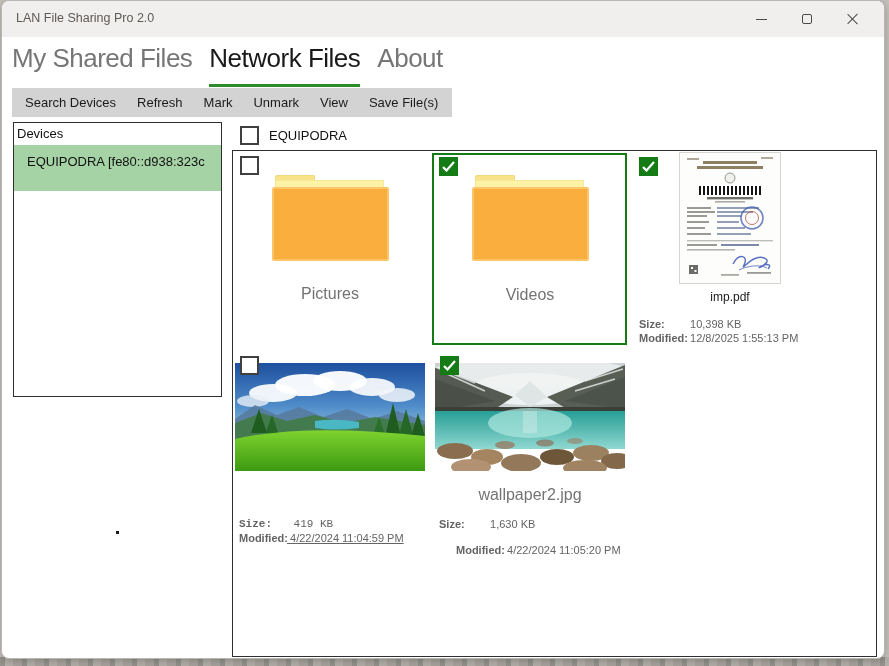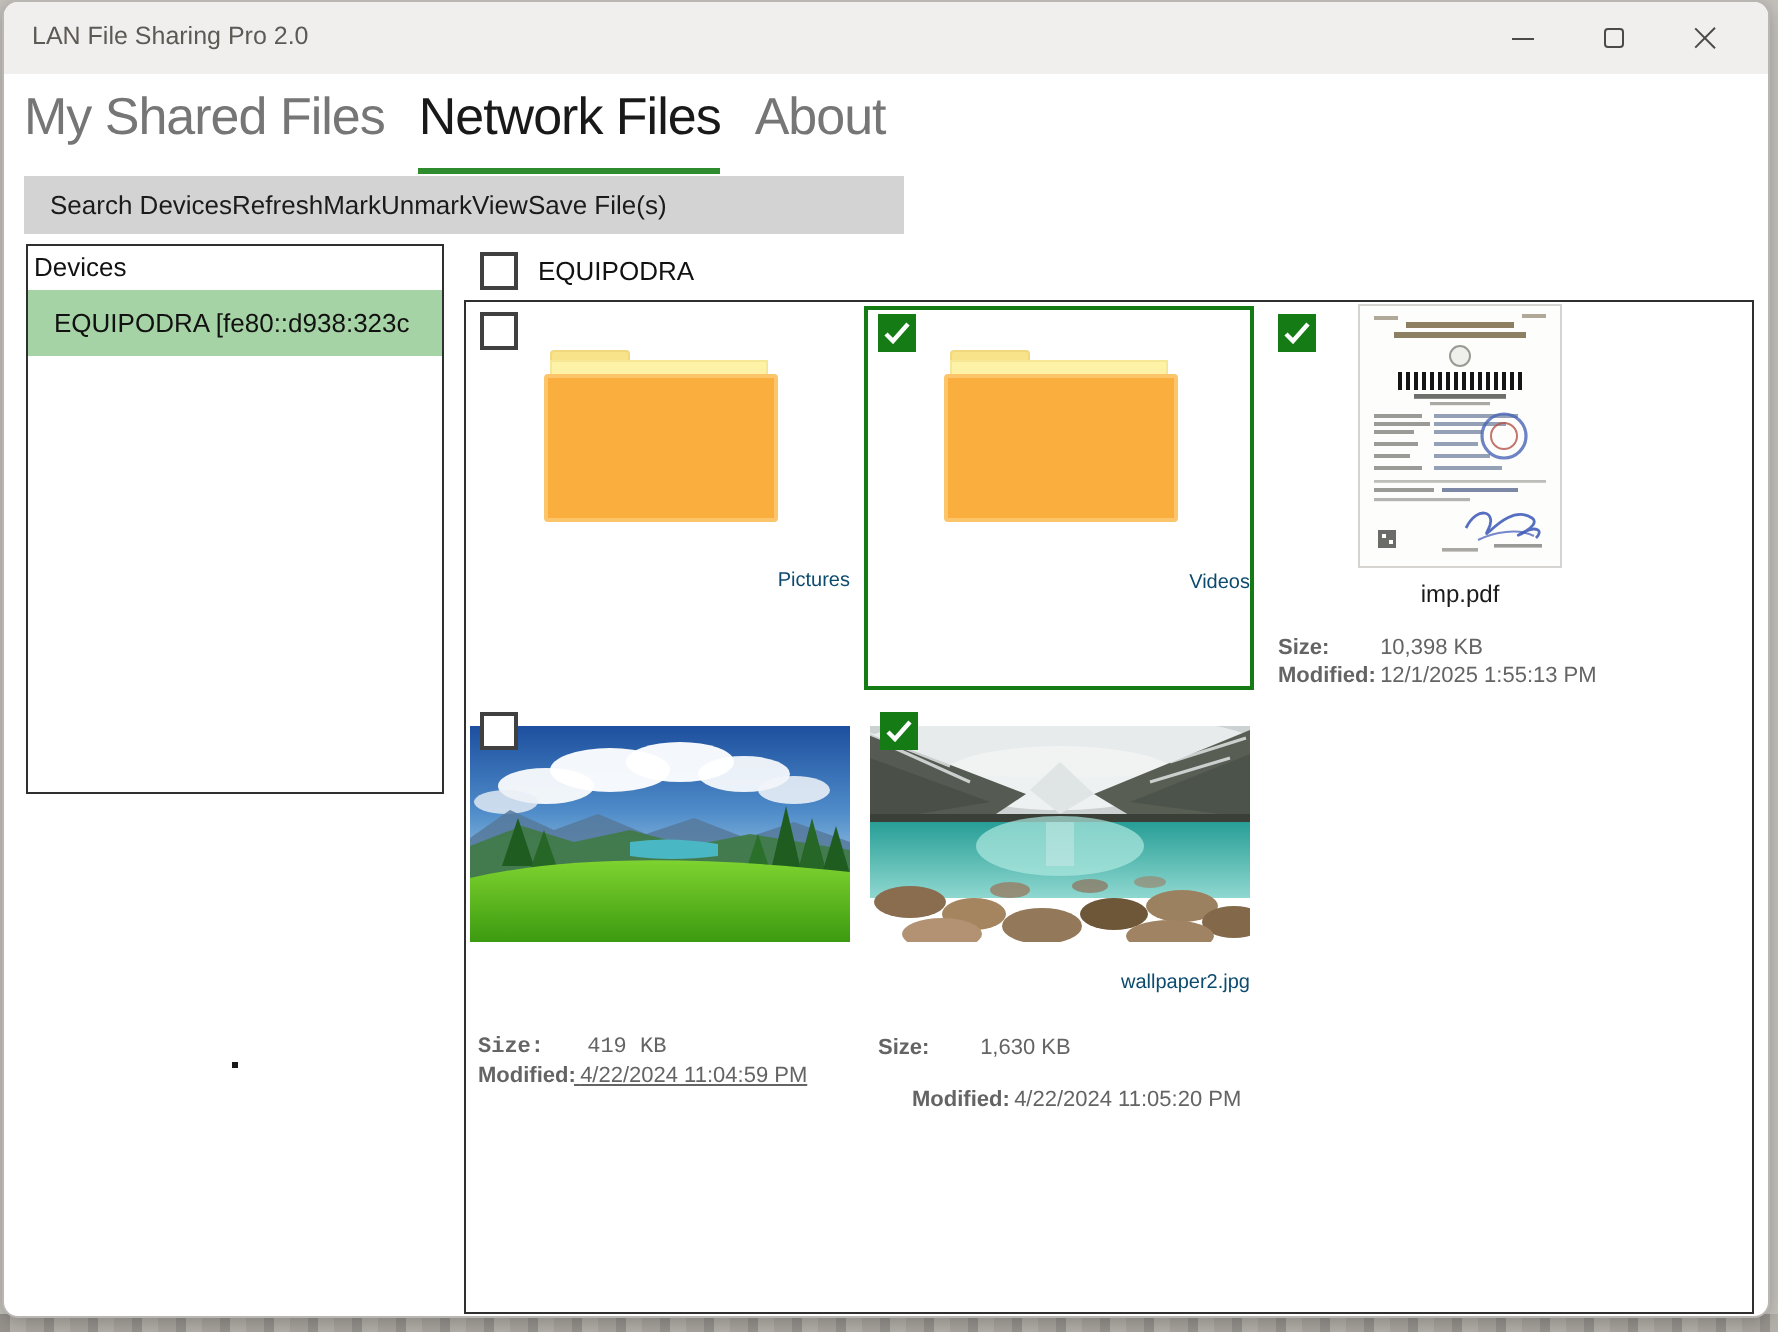--- a/index.html
+++ b/index.html
@@ -25,28 +25,28 @@
   .ico-close::before { transform:rotate(45deg); }
   .ico-close::after { transform:rotate(-45deg); }
 
   
   .tabs { display:flex; gap:17px; padding:6px 0 0 10px; height:50px; background:#fff; }
   .tab { font-size:26px; font-weight:300; color:#767676; padding-bottom:5px; letter-spacing:-0.5px; }
   .tab.active { color:#191919; border-bottom:3px solid #2e8b2e; }
 
   
   .toolbar { position:absolute; left:10px; top:87px; width:440px; height:29px;
-    background:#d3d3d3; display:flex; align-items:center; padding-left:13px; }
+    background:#d3d3d3; display:flex; align-items:center; gap:21px; padding-left:13px; }
   .tool-item { font-size:13px; color:#1b1b1b; white-space:nowrap; }
 
   
   .devices { position:absolute; left:11px; top:121px; width:209px; height:275px;
     border:1px solid #2f2f2f; background:#fff; }
   .devices-header { font-size:13px; color:#111; padding:3px 0 0 3px; height:20px; }
-  .device-row { margin-top:2px; height:33px; line-height:33px; background:#a5d3a5;
+  .device-row { margin-top:2px; height:46px; line-height:33px; background:#a5d3a5;
     font-size:13px; color:#111; padding-left:13px; white-space:nowrap; overflow:hidden; }
 
   
   .files-header-chk { position:absolute; left:238px; top:125px; }
   .files-header-label { position:absolute; left:267px; top:127px; font-size:13px; color:#111; }
 
   
   .main-box { position:absolute; left:230px; top:149px; width:645px; height:507px;
     border:1px solid #2f2f2f; background:#fff; }
 
@@ -56,21 +56,21 @@
   .tile-sel { position:absolute; left:199px; top:2px; width:195px; height:192px; border:2px solid #157c15; }
 
   .folder { position:absolute; width:117px; height:86px; }
   .folder .ftab { position:absolute; left:3px; top:0; width:40px; height:13px;
     background:#f8e28a; border:1px solid #f1d87e; border-bottom:none; border-radius:2px 2px 0 0; }
   .folder .fstrip { position:absolute; left:3px; top:5px; width:109px; height:9px;
     background:#fdf2a6; border:1px solid #f5e795; }
   .folder .fbody { position:absolute; left:0; top:12px; width:117px; height:74px;
     background:#faae3e; border:2px solid #fcc569; border-radius:2px; }
 
-  .file-label { position:absolute; width:190px; text-align:right; font-size:10px; color:#0c4a6e; }
+  .file-label { position:absolute; width:190px; text-align:center; font-size:16px; color:#737373; }
   .pdf-label { position:absolute; left:417px; top:139px; width:160px; text-align:center; font-size:12px; color:#1b1b1b; }
 
   .info-row { position:absolute; font-size:11px; color:#646464; white-space:nowrap; }
   .info-row .ilabel { display:inline-block; width:48px; font-weight:700; }
 
   .thumb { position:absolute; display:block; }
   .pdf-thumb { left:446px; top:1px; }
   .stray-dot { position:absolute; left:114px; top:530px; width:3px; height:3px; background:#1a1a1a; }
 </style>
 </head>
@@ -189,21 +189,21 @@
       <rect x="42" y="122" width="18" height="1.8" fill="#aaa8a2"></rect>
       <rect x="68" y="120" width="24" height="1.8" fill="#9a9a96"></rect>
     </svg>
     <div class="pdf-label">imp.pdf</div>
     <div class="info-row" style="left:406px; top:167px;">
       <span class="ilabel">Size:</span>
       <span>10,398 KB</span>
     </div>
     <div class="info-row" style="left:406px; top:181px;">
       <span class="ilabel">Modified:</span>
-      <span>12/1/2025 1:55:13 PM</span>
+      <span>12/8/2025 1:55:13 PM</span>
     </div>
 
     <svg class="thumb" style="left:2px; top:212px;" width="190" height="108" viewBox="0 0 190 108" preserveAspectRatio="none">
       <defs>
         <linearGradient id="w1sky" x1="0" y1="0" x2="0" y2="1">
           <stop offset="0" stop-color="#1d4f9e"></stop>
             <stop offset="0.55" stop-color="#4f8cc9"></stop>
             <stop offset="1" stop-color="#a8cfe8"></stop>
         </linearGradient>
         <linearGradient id="w1g" x1="0" y1="0" x2="0" y2="1">

